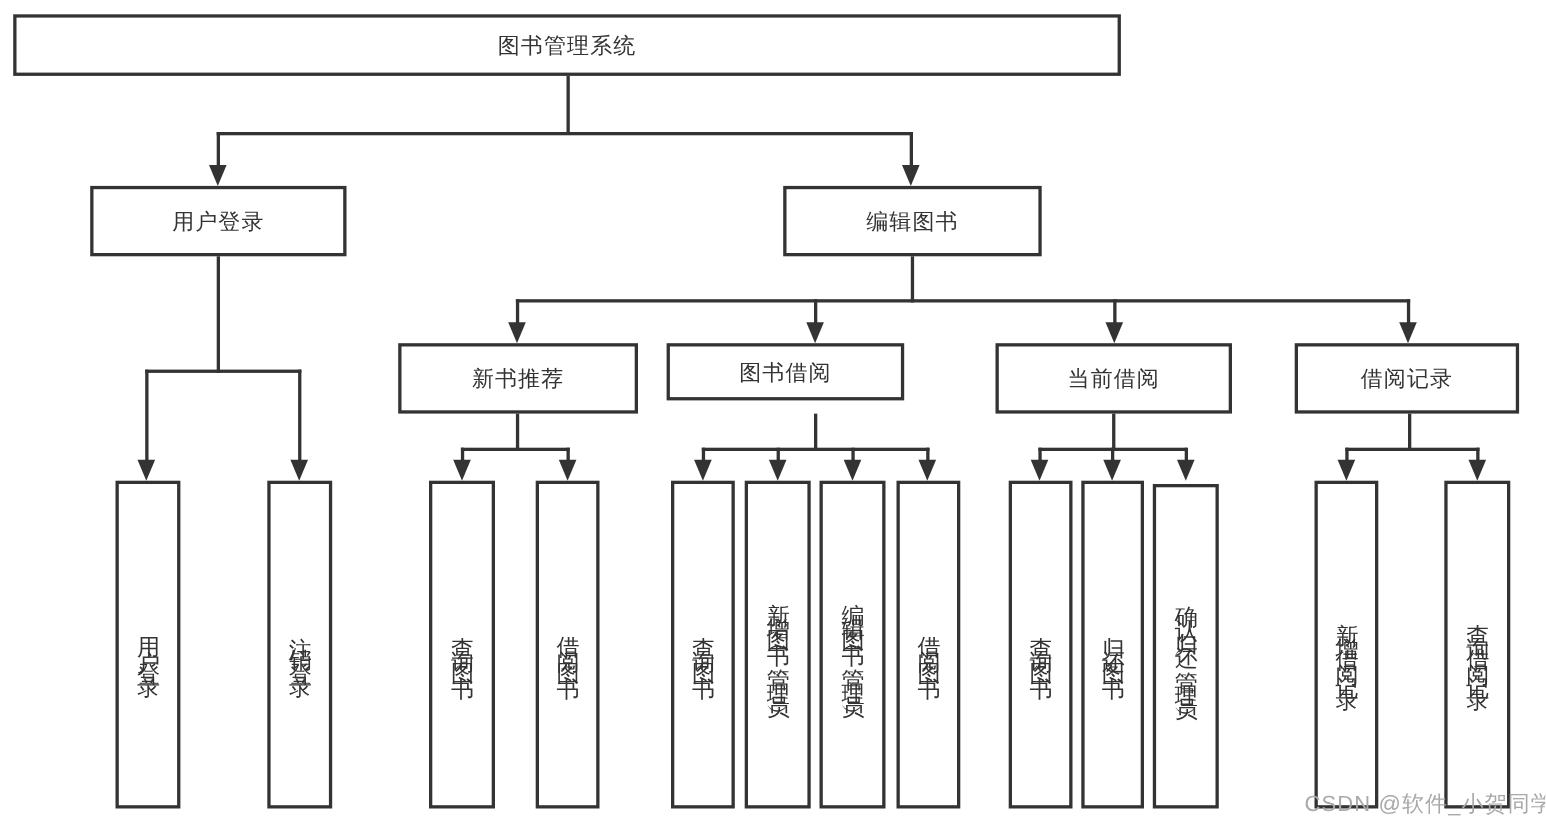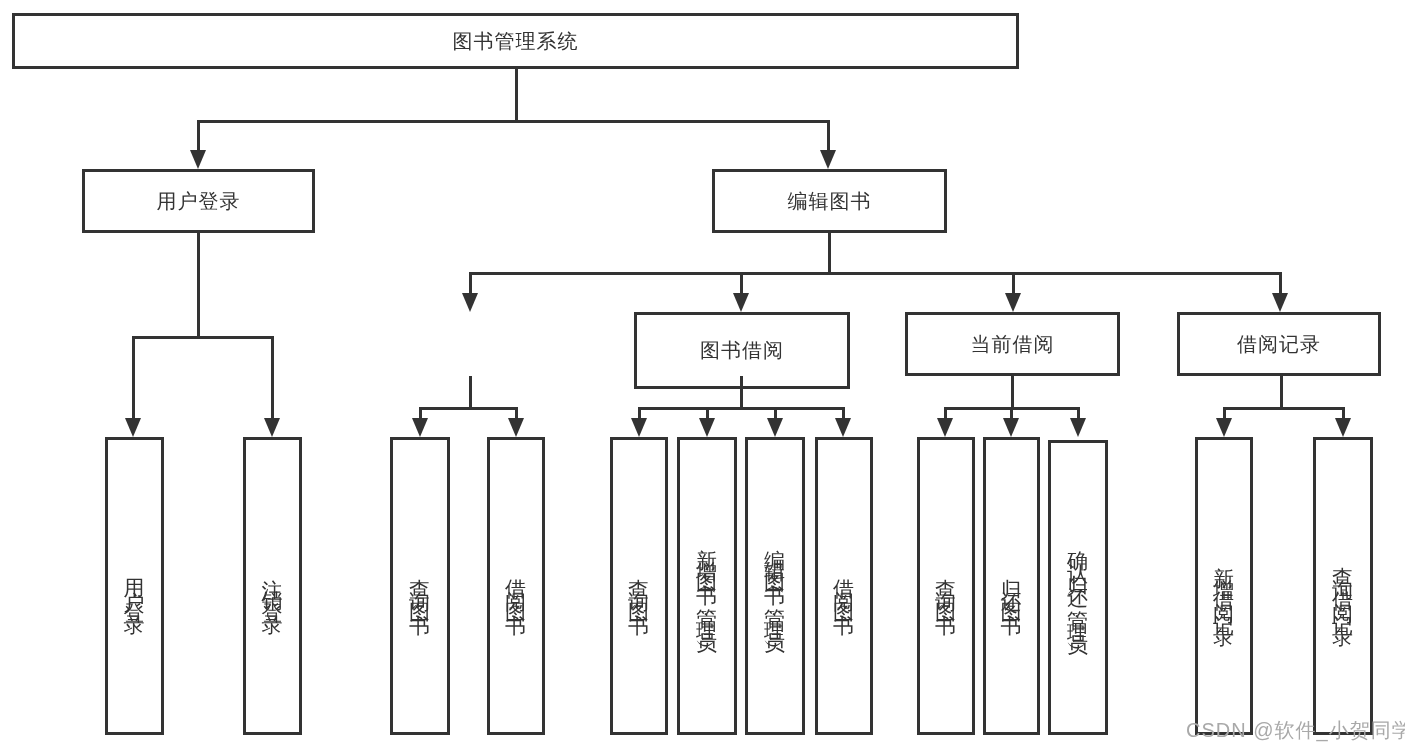--- a/index.html
+++ b/index.html
@@ -89,21 +89,24 @@
   <div class="hl" style="left:469px;top:272px;width:813px;"></div>
   <div class="vl" style="left:469px;top:272px;height:24px;"></div>
   <div class="arrow" style="left:462px;top:293px;"></div>
   <div class="vl" style="left:740px;top:272px;height:24px;"></div>
   <div class="arrow" style="left:733px;top:293px;"></div>
   <div class="vl" style="left:1012px;top:272px;height:24px;"></div>
   <div class="arrow" style="left:1005px;top:293px;"></div>
   <div class="vl" style="left:1279px;top:272px;height:24px;"></div>
   <div class="arrow" style="left:1272px;top:293px;"></div>
 
-  <div class="box" style="left:634px;top:312px;width:216px;height:77px;">
+  <div class="box" style="left:362px;top:312px;width:218px;height:64px;">
+    <span>新书推荐</span>
+  </div>
+  <div class="box" style="left:606px;top:312px;width:216px;height:52px;">
     <span>图书借阅</span>
   </div>
   <div class="box" style="left:905px;top:312px;width:215px;height:64px;">
     <span>当前借阅</span>
   </div>
   <div class="box" style="left:1177px;top:312px;width:204px;height:64px;">
     <span>借阅记录</span>
   </div>
 
   <div class="vl" style="left:469px;top:376px;height:34px;"></div>

